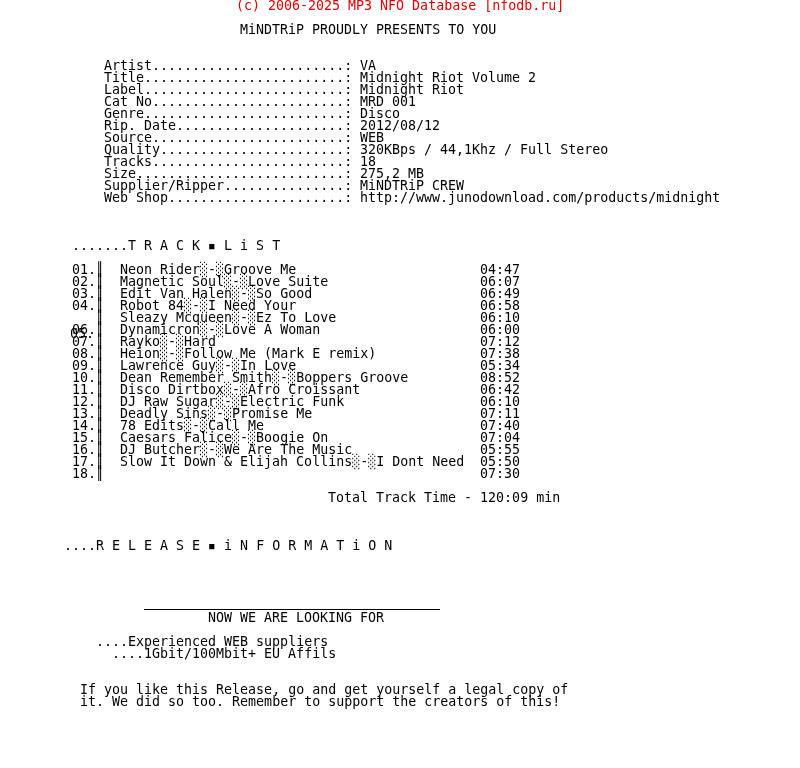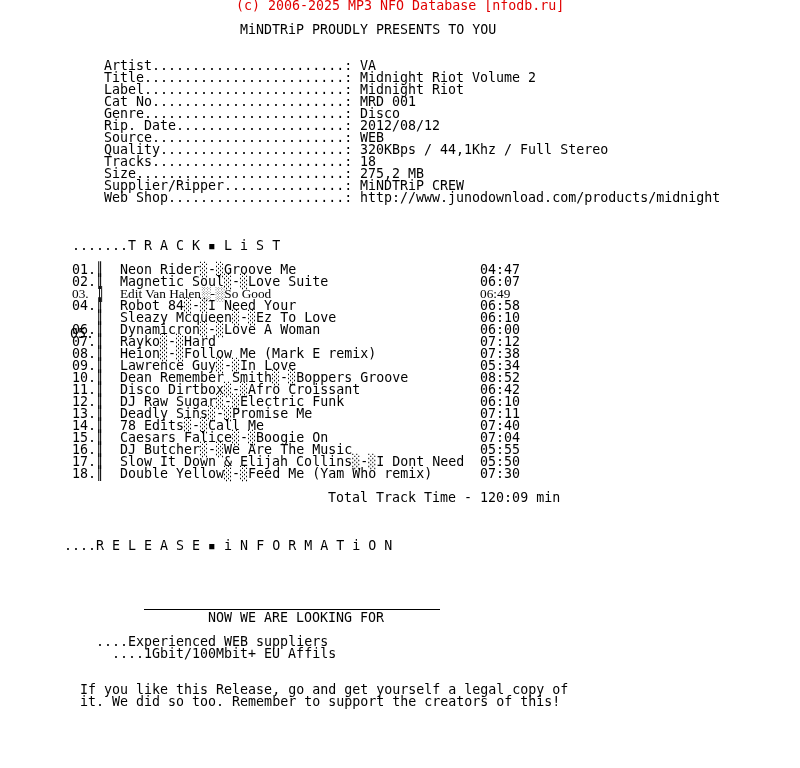--- a/index.html
+++ b/index.html
@@ -53,36 +53,36 @@
 
   <div class="ln" style="left:104px; top:192px;">Web Shop......................:</div>
   <div class="ln" style="left:360px; top:192px;">http://www.junodownload.com/products/midnight</div>
 </div>
 
 <div class="ln" style="left:72px; top:240px;">.......T R A C K ▪ L i S T</div>
 
 <div id="tracks">
     <div class="row" style="top: 264px; width: 800px;"><span class="cell" style="left: 72px;">01.</span><span class="cell" style="left: 96px;">║</span><span class="cell" style="left: 120px;"><span>Neon Rider</span><span>░-░</span><span>Groove Me</span></span><span class="cell" style="left: 480px;">04:47</span></div>
     <div class="row" style="top: 276px; width: 800px;"><span class="cell" style="left: 72px;">02.</span><span class="cell" style="left: 96px;">║</span><span class="cell" style="left: 120px;"><span>Magnetic Soul</span><span>░-░</span><span>Love Suite</span></span><span class="cell" style="left: 480px;">06:07</span></div>
-    <div class="row" style="top: 288px; width: 644px; font-family: Liberation Serif, serif;"><span class="cell" style="left: 72px;">03.</span><span class="cell" style="left: 96px;">║</span><span class="cell" style="left: 120px;"><span>Edit Van Halen</span><span>░-░</span><span>So Good</span></span><span class="cell" style="left: 480px;">06:49</span></div>
+    <div class="row" style="top: 288px; width: 644px;"><span class="cell" style="left: 72px;">03.</span><span class="cell" style="left: 96px;">║</span><span class="cell" style="left: 120px;"><span>Edit Van Halen</span><span>░-░</span><span>So Good</span></span><span class="cell" style="left: 480px;">06:49</span></div>
     <div class="row" style="top: 300px; width: 800px;"><span class="cell" style="left: 72px;">04.</span><span class="cell" style="left: 96px;">║</span><span class="cell" style="left: 120px;"><span>Robot 84</span><span>░-░</span><span>I Need Your</span></span><span class="cell" style="left: 480px;">06:58</span></div>
     <div class="row" style="top: 312px; width: 800px;"><span class="cell" style="left: 70px; margin-top: 16px;">05.</span><span class="cell" style="left: 96px;">║</span><span class="cell" style="left: 120px;"><span>Sleazy Mcqueen</span><span>░-░</span><span>Ez To Love</span></span><span class="cell" style="left: 480px;">06:10</span></div>
     <div class="row" style="top: 324px; width: 800px;"><span class="cell" style="left: 72px;">06.</span><span class="cell" style="left: 96px;">║</span><span class="cell" style="left: 120px;"><span>Dynamicron</span><span>░-░</span><span>Love A Woman</span></span><span class="cell" style="left: 480px;">06:00</span></div>
     <div class="row" style="top: 336px; width: 800px;"><span class="cell" style="left: 72px;">07.</span><span class="cell" style="left: 96px;">║</span><span class="cell" style="left: 120px;"><span>Rayko</span><span>░-░</span><span>Hard</span></span><span class="cell" style="left: 480px;">07:12</span></div>
     <div class="row" style="top: 348px; width: 652px;"><span class="cell" style="left: 72px;">08.</span><span class="cell" style="left: 96px;">║</span><span class="cell" style="left: 120px;"><span>Heion</span><span>░-░</span><span>Follow Me (Mark E remix)</span></span><span class="cell" style="left: 480px;">07:38</span></div>
     <div class="row" style="top: 360px; width: 800px;"><span class="cell" style="left: 72px;">09.</span><span class="cell" style="left: 96px;">║</span><span class="cell" style="left: 120px;"><span>Lawrence Guy</span><span>░-░</span><span>In Love</span></span><span class="cell" style="left: 480px;">05:34</span></div>
     <div class="row" style="top: 372px; width: 800px;"><span class="cell" style="left: 72px;">10.</span><span class="cell" style="left: 96px;">║</span><span class="cell" style="left: 120px;"><span>Dean Remember Smith</span><span>░-░</span><span>Boppers Groove</span></span><span class="cell" style="left: 480px;">08:52</span></div>
     <div class="row" style="top: 384px; width: 800px;"><span class="cell" style="left: 72px;">11.</span><span class="cell" style="left: 96px;">║</span><span class="cell" style="left: 120px;"><span>Disco Dirtbox</span><span>░-░</span><span>Afro Croissant</span></span><span class="cell" style="left: 480px;">06:42</span></div>
     <div class="row" style="top: 396px; width: 664px;"><span class="cell" style="left: 72px;">12.</span><span class="cell" style="left: 96px;">║</span><span class="cell" style="left: 120px;"><span>DJ Raw Sugar</span><span>░-░</span><span>Electric Funk</span></span><span class="cell" style="left: 480px;">06:10</span></div>
     <div class="row" style="top: 408px; width: 704px;"><span class="cell" style="left: 72px;">13.</span><span class="cell" style="left: 96px;">║</span><span class="cell" style="left: 120px;"><span>Deadly Sins</span><span>░-░</span><span>Promise Me</span></span><span class="cell" style="left: 480px;">07:11</span></div>
     <div class="row" style="top: 420px; width: 800px;"><span class="cell" style="left: 72px;">14.</span><span class="cell" style="left: 96px;">║</span><span class="cell" style="left: 120px;"><span>78 Edits</span><span>░-░</span><span>Call Me</span></span><span class="cell" style="left: 480px;">07:40</span></div>
     <div class="row" style="top: 432px; width: 800px;"><span class="cell" style="left: 72px;">15.</span><span class="cell" style="left: 96px;">║</span><span class="cell" style="left: 120px;"><span>Caesars Falice</span><span>░-░</span><span>Boogie On</span></span><span class="cell" style="left: 480px;">07:04</span></div>
     <div class="row" style="top: 444px; width: 800px;"><span class="cell" style="left: 72px;">16.</span><span class="cell" style="left: 96px;">║</span><span class="cell" style="left: 120px;"><span>DJ Butcher</span><span>░-░</span><span>We Are The Music</span></span><span class="cell" style="left: 480px;">05:55</span></div>
     <div class="row" style="top: 456px; width: 732px;"><span class="cell" style="left: 72px;">17.</span><span class="cell" style="left: 96px;">║</span><span class="cell" style="left: 120px;"><span>Slow It Down &amp; Elijah Collins</span><span>░-░</span><span>I Dont Need</span></span><span class="cell" style="left: 480px;">05:50</span></div>
-    <div class="row" style="top: 468px; width: 800px;"><span class="cell" style="left: 72px;">18.</span><span class="cell" style="left: 96px;">║</span><span class="cell" style="left: 120px;"><span>Double Yellow</span><span>░-░</span><span>Feed Me (Yam Who remix)</span></span><span class="cell" style="left: 480px;">07:30</span></div>
+    <div class="row" style="top: 468px; width: 800px;"><span class="cell" style="left: 72px;">18.</span><span class="cell" style="left: 96px;">║</span><span class="cell" style="left: 480px;">07:30</span></div>
   </div>
 
 <div class="ln" style="left:328px; top:492px;">Total Track Time - 120:09 min</div>
 
 <div class="ln" style="left:64px; top:540px;">....R E L E A S E ▪ i N F O R M A T i O N</div>
 
 <div class="rule" style="left:144px; top:609px; width:296px;"></div>
 <div class="ln" style="left:208px; top:612px;">NOW WE ARE LOOKING FOR</div>
 <div class="ln" style="left:96px; top:636px;">....Experienced WEB suppliers</div>
 <div class="ln" style="left:112px; top:648px;">....1Gbit/100Mbit+ EU Affils</div>

